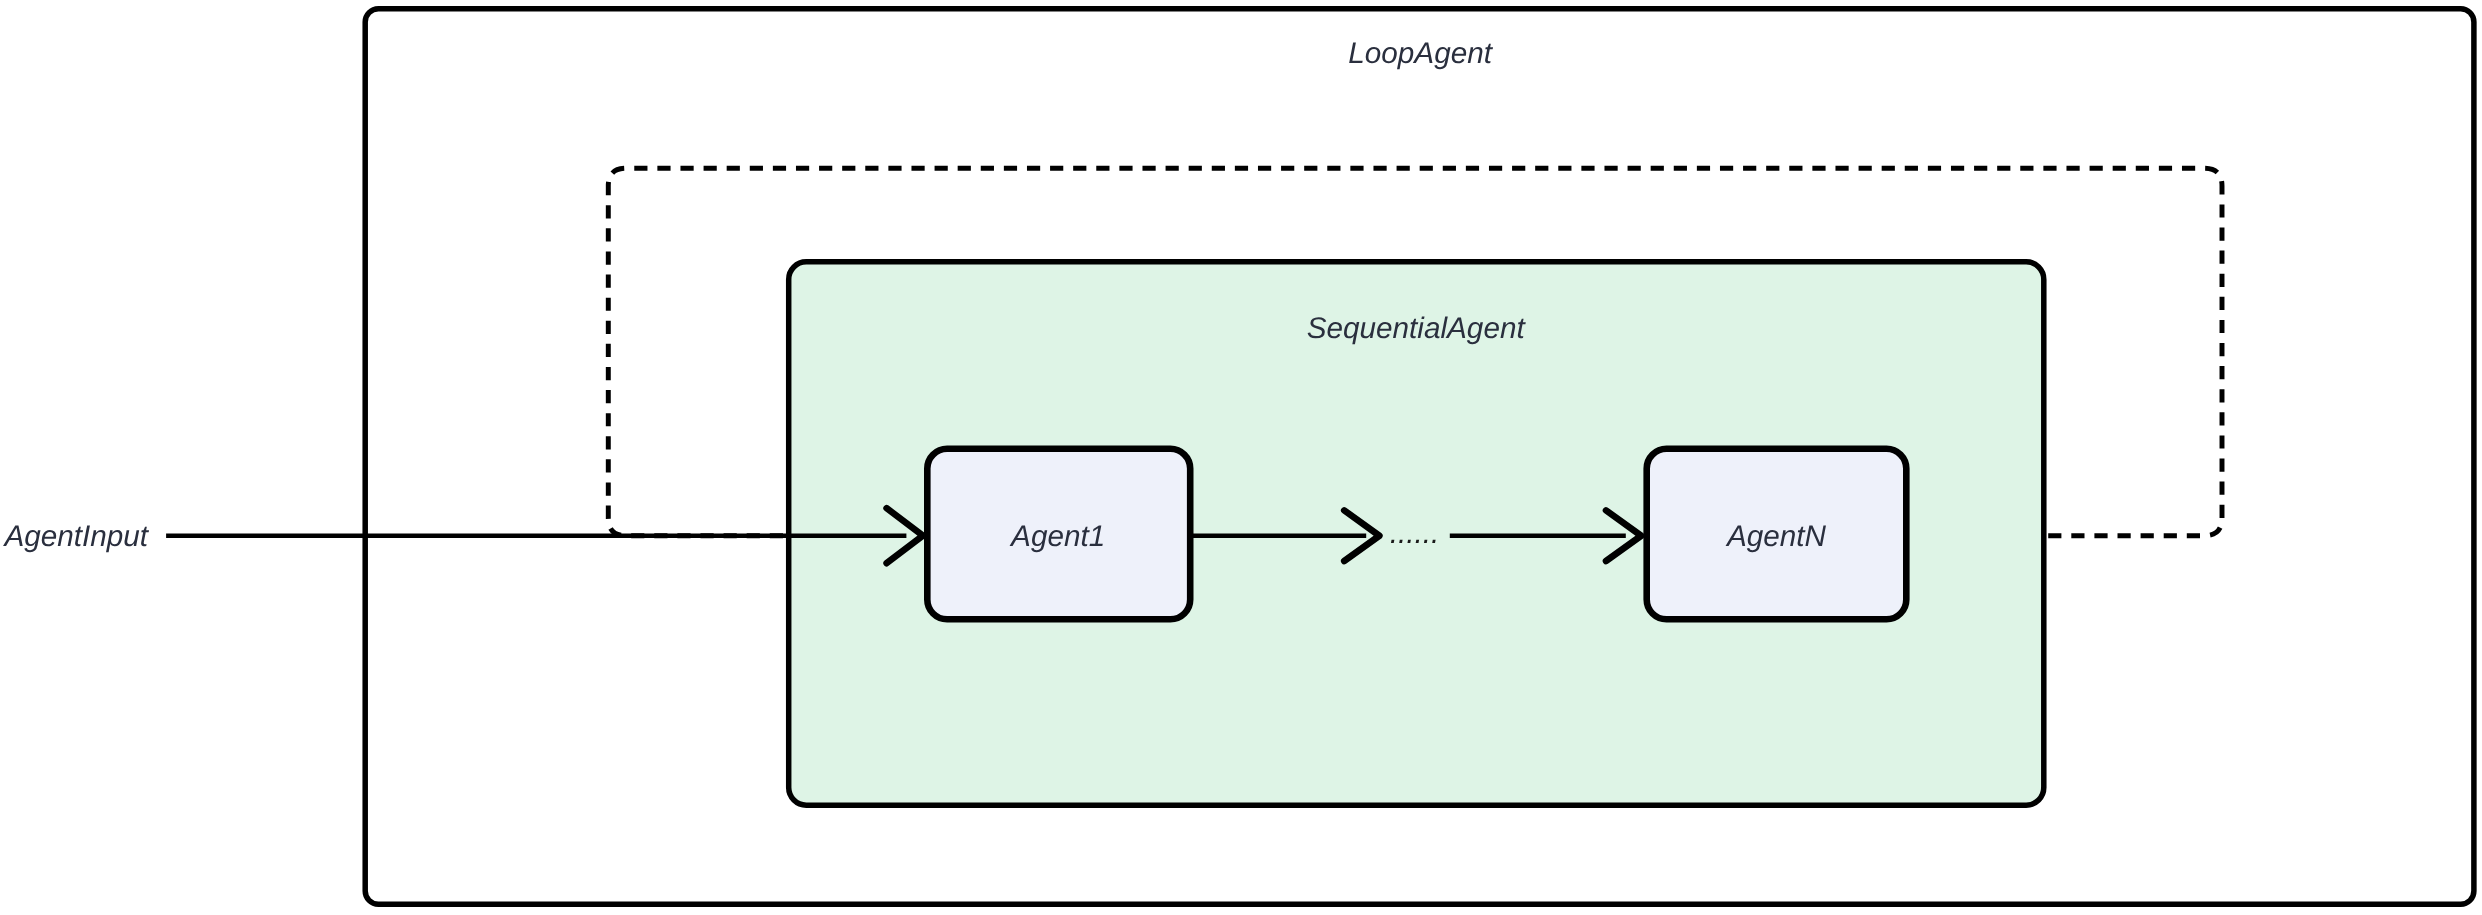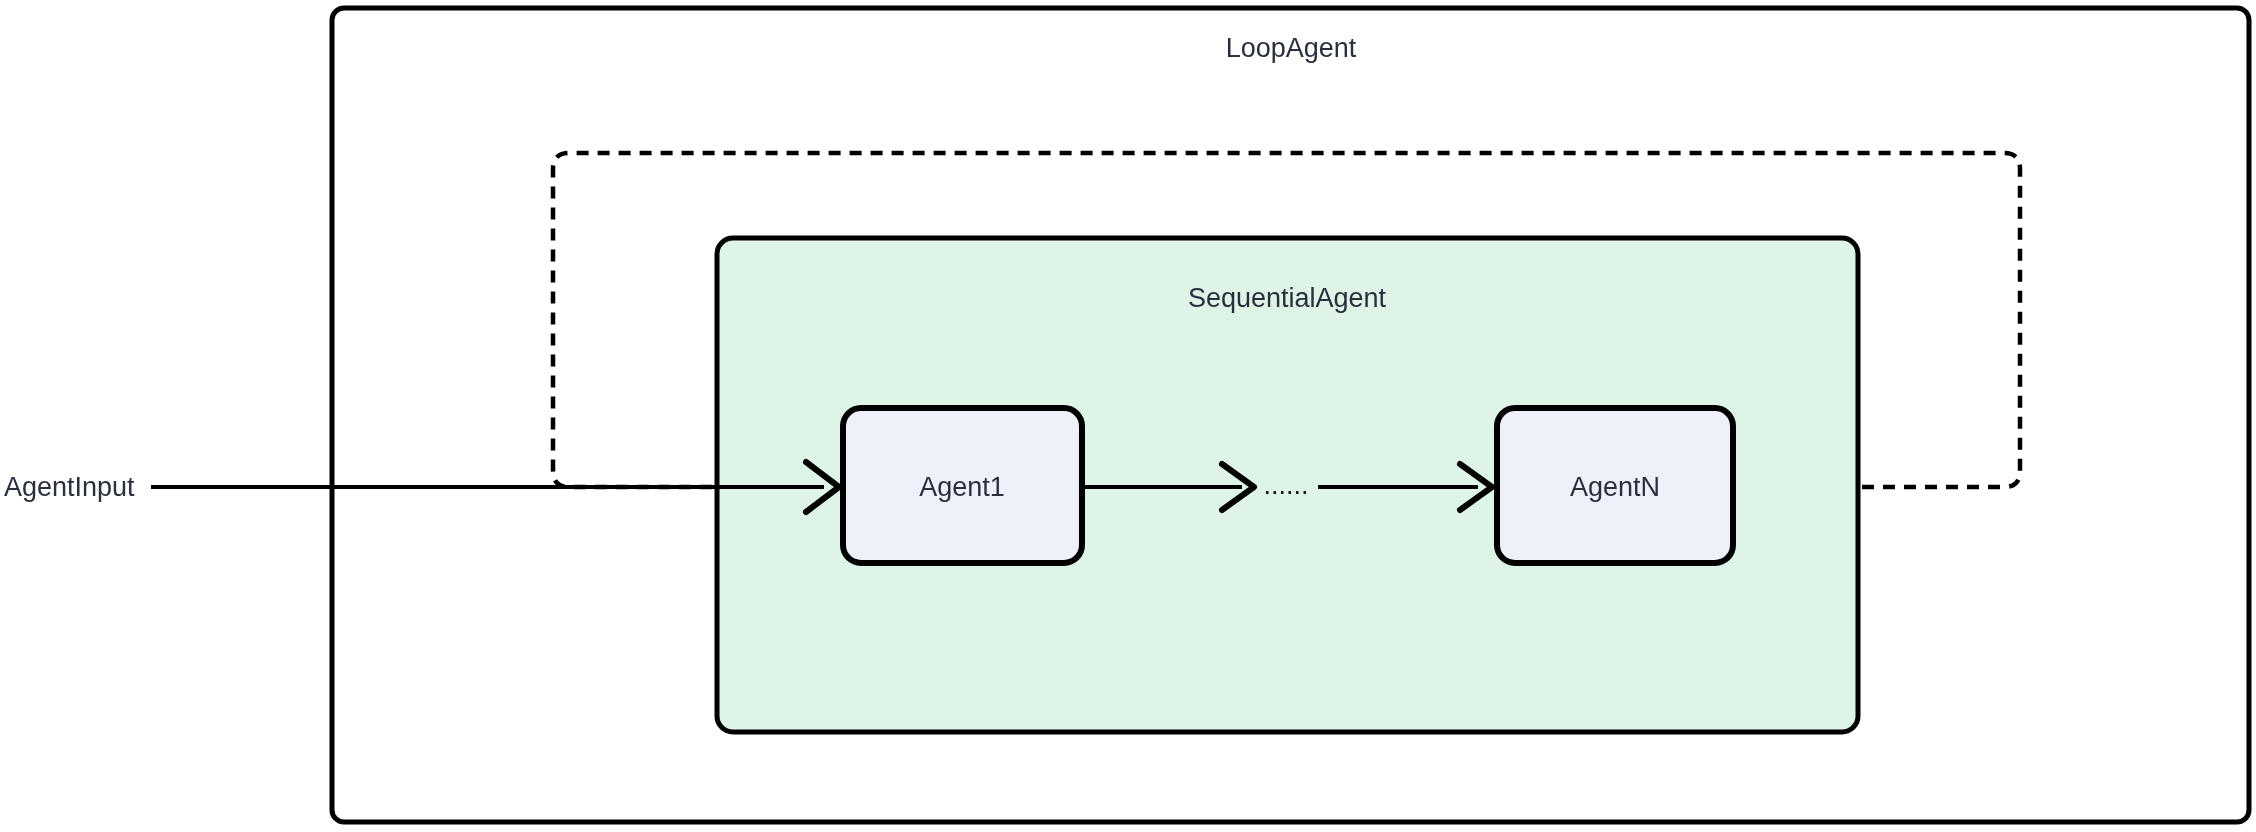--- a/index.html
+++ b/index.html
@@ -7,20 +7,21 @@
     padding: 0;
     background: #ffffff;
     width: 2256px;
     height: 832px;
     overflow: hidden;
   }
   .canvas-wrap {
     position: relative;
     width: 2256px;
     height: 832px;
+    font-style: italic;
   }
   svg {
     display: block;
   }
   text {
     font-family: "Liberation Sans", "DejaVu Sans", sans-serif;
     font-size: 27px;
     fill: #2a2f3e;
   }
   .container-label { font-size: 27px; }

